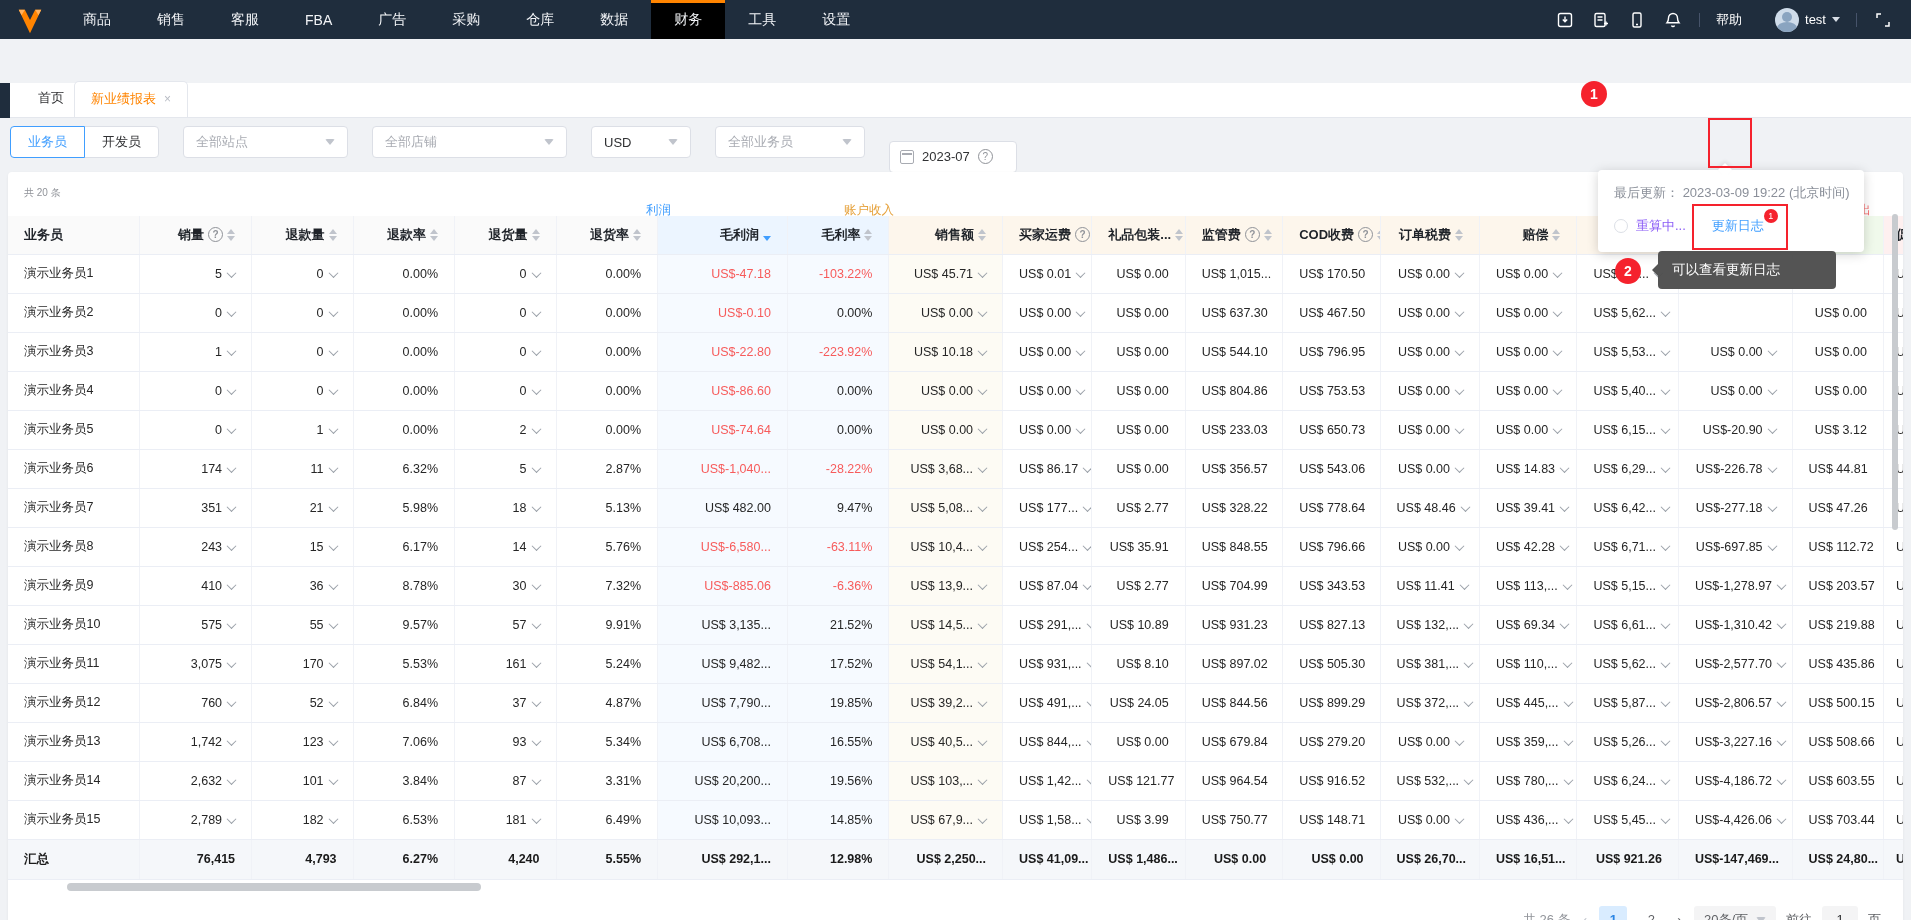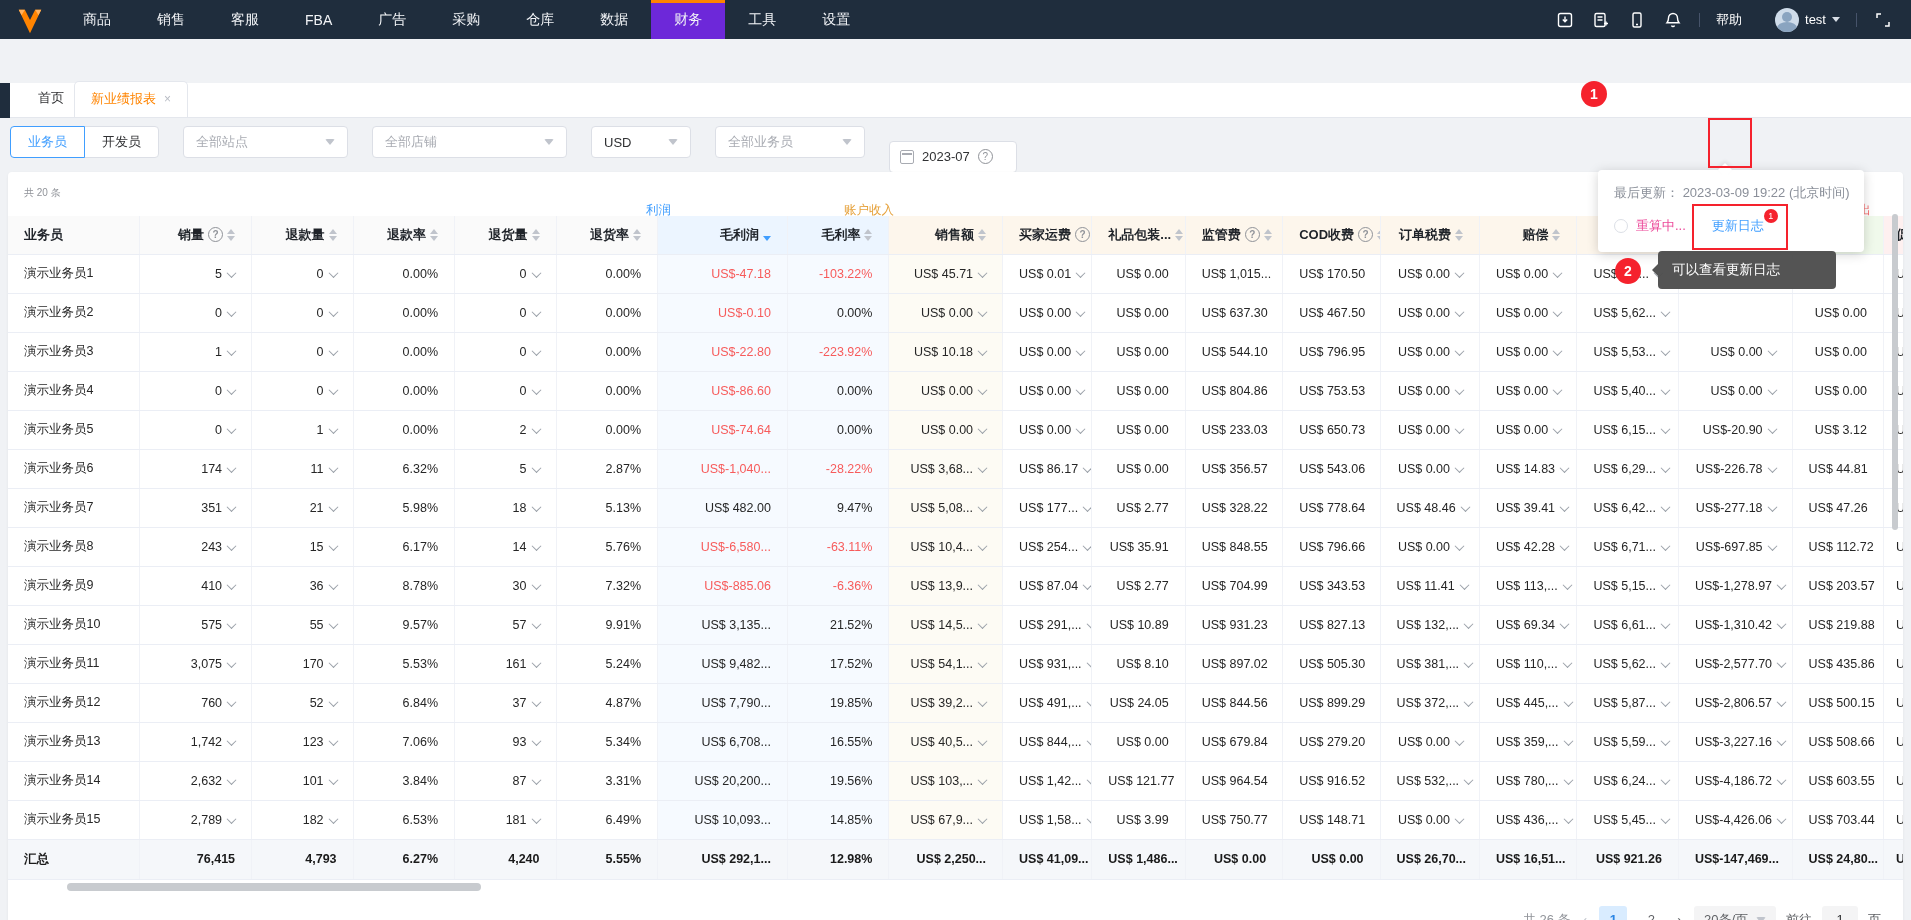--- a/index.html
+++ b/index.html
@@ -5,21 +5,21 @@
   * { margin:0; padding:0; box-sizing:border-box; }
   html,body { width:1911px; height:920px; }
   body { font-family:"Liberation Sans","DejaVu Sans",sans-serif; background:#f0f2f5; color:#303133; }
   .stage { position:relative; width:1911px; height:920px; overflow:hidden; }
 
   
   .nav { height:39px; background:#1f2d3d; display:flex; align-items:stretch; color:#fff; }
   .nav-logo { width:60px; display:flex; align-items:center; justify-content:center; }
   .nav-menu { display:flex; align-items:stretch; }
   .nav-item { display:flex; align-items:center; padding:0 23px; font-size:14px; color:#f2f4f7; cursor:pointer; position:relative; }
-  .nav-item.active { background:#6d28d9; }
+  .nav-item.active { background:#000000; }
   .nav-item.active::before { content:""; position:absolute; top:0; left:0; right:0; height:3px; background:#ff8400; }
   .nav-right { margin-left:auto; display:flex; align-items:center; gap:16px; padding-right:18px; font-size:13px; }
   .nav-ico { width:20px; height:20px; display:flex; align-items:center; justify-content:center; }
   .nav-div { width:1px; height:14px; background:#46536a; }
   .avatar { width:24px; height:24px; border-radius:50%; background:#cfdcea; position:relative; overflow:hidden; }
   .avatar::before { content:""; position:absolute; left:7px; top:4px; width:10px; height:10px; border-radius:50%; background:#8aa4c0; }
   .avatar::after { content:""; position:absolute; left:2px; top:14px; width:20px; height:12px; border-radius:50%; background:#8aa4c0; }
   .nav-user { display:flex; align-items:center; gap:6px; cursor:pointer; }
   .dd-caret { width:0; height:0; border-left:4px solid transparent; border-right:4px solid transparent; border-top:5px solid #d8dee6; }
 
@@ -105,21 +105,21 @@
   .tip::before { content:""; position:absolute; left:-6px; top:50%; margin-top:-6px; border-top:6px solid transparent; border-bottom:6px solid transparent; border-right:6px solid rgba(77,77,77,.96); }
   .tip1 { left:1620px; top:76px; width:200px; height:36px; }
   .tip2 { left:1658px; top:251px; width:178px; height:38px; }
   .redbox { position:absolute; border:2px solid #f5222d; z-index:58; pointer-events:none; }
   .rb1 { left:1708px; top:118px; width:44px; height:50px; }
   .popup { position:absolute; left:1598px; top:170px; width:266px; height:82px; background:#fff; border-radius:4px; box-shadow:0 2px 12px rgba(0,0,0,.18); z-index:50; font-size:13px; }
   .popup::before { content:""; position:absolute; top:-5px; left:122px; width:10px; height:10px; background:#fff; transform:rotate(45deg); box-shadow:-2px -2px 4px rgba(0,0,0,.06); }
   .pop-line1 { position:absolute; left:16px; top:14px; color:#8a8f99; }
   .pop-line2 { position:absolute; left:16px; top:47px; display:flex; align-items:center; gap:8px; }
   .radio { width:14px; height:14px; border:1px solid #dcdfe6; border-radius:50%; background:#fff; }
-  .recalc { color:#ec4899; }
+  .recalc { color:#8b5cf6; }
   .loglink { color:#409eff; margin-left:18px; position:relative; cursor:pointer; }
   .loglink .badge { top:-8px; right:-14px; }
   .rb2 { left:1692px; top:204px; width:96px; height:46px; }
 </style>
 </head>
 <body>
 
 <div class="stage">
 
   <header class="nav">
@@ -684,21 +684,21 @@
               <td class=""><span>5.34%</span></td>
               <td class="t-blue "><span>US$ 6,708...</span></td>
               <td class="t-blue "><span>16.55%</span></td>
               <td class="t-cream "><span>US$ 40,5...</span><span class="cv"></span></td>
               <td class=""><span>US$ 844,...</span><span class="cv"></span></td>
               <td class=""><span>US$ 0.00</span></td>
               <td class=""><span>US$ 679.84</span></td>
               <td class=""><span>US$ 279.20</span></td>
               <td class=""><span>US$ 0.00</span><span class="cv"></span></td>
               <td class=""><span>US$ 359,...</span><span class="cv"></span></td>
-              <td class=""><span>US$ 5,59...</span><span class="cv"></span></td>
+              <td class=""><span>US$ 5,26...</span><span class="cv"></span></td>
               <td class=""><span>US$-3,227.16</span><span class="cv"></span></td>
               <td class=""><span>US$ 508.66</span></td>
               <td class="cut "><span>US$</span></td>
             </tr>
             <tr>
               <td class="left">演示业务员14</td>
               <td class=""><span>2,632</span><span class="cv"></span></td>
               <td class=""><span>101</span><span class="cv"></span></td>
               <td class=""><span>3.84%</span></td>
               <td class=""><span>87</span><span class="cv"></span></td>

